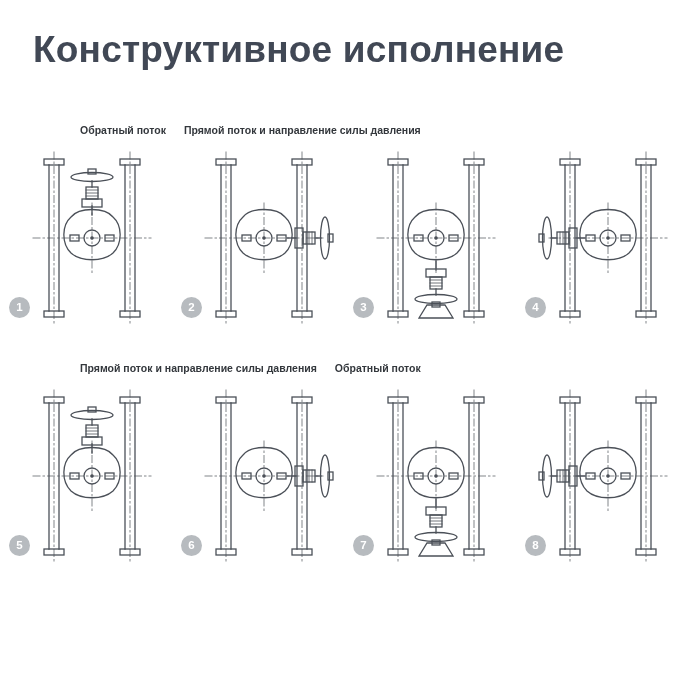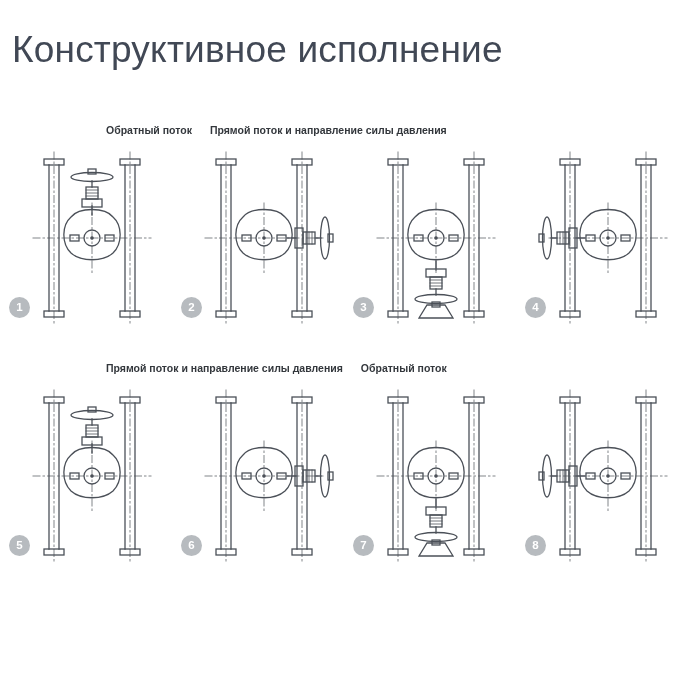--- a/index.html
+++ b/index.html
@@ -3,31 +3,31 @@
 <meta charset="utf-8">
 <style>
   html,body{margin:0;padding:0;}
   body{
     width:700px;height:700px;background:#ffffff;overflow:hidden;
     font-family:"Liberation Sans","DejaVu Sans",sans-serif;
     position:relative;
   }
   .page{width:700px;height:700px;position:relative;background:var(--bg,#fff);}
   .title{
-    margin:22px 0 0 12px;
+    margin:22px 0 0 33px;
     font-size:37px;
-    font-weight:400;
+    font-weight:700;
     letter-spacing:.2px;
     color:var(--title,#414855);
     line-height:1.5;
   }
   .labels-row{
     display:flex;
     gap:18px;
-    padding-left:106px;
+    padding-left:80px;
     font-size:10.5px;
     font-weight:700;
     color:var(--label,#33373c);
     white-space:nowrap;
   }
   .labels-row.first{margin-top:46px;}
   .labels-row.second{margin-top:14px;}
   .diagrams-row{
     display:flex;
     padding:0 6px;

